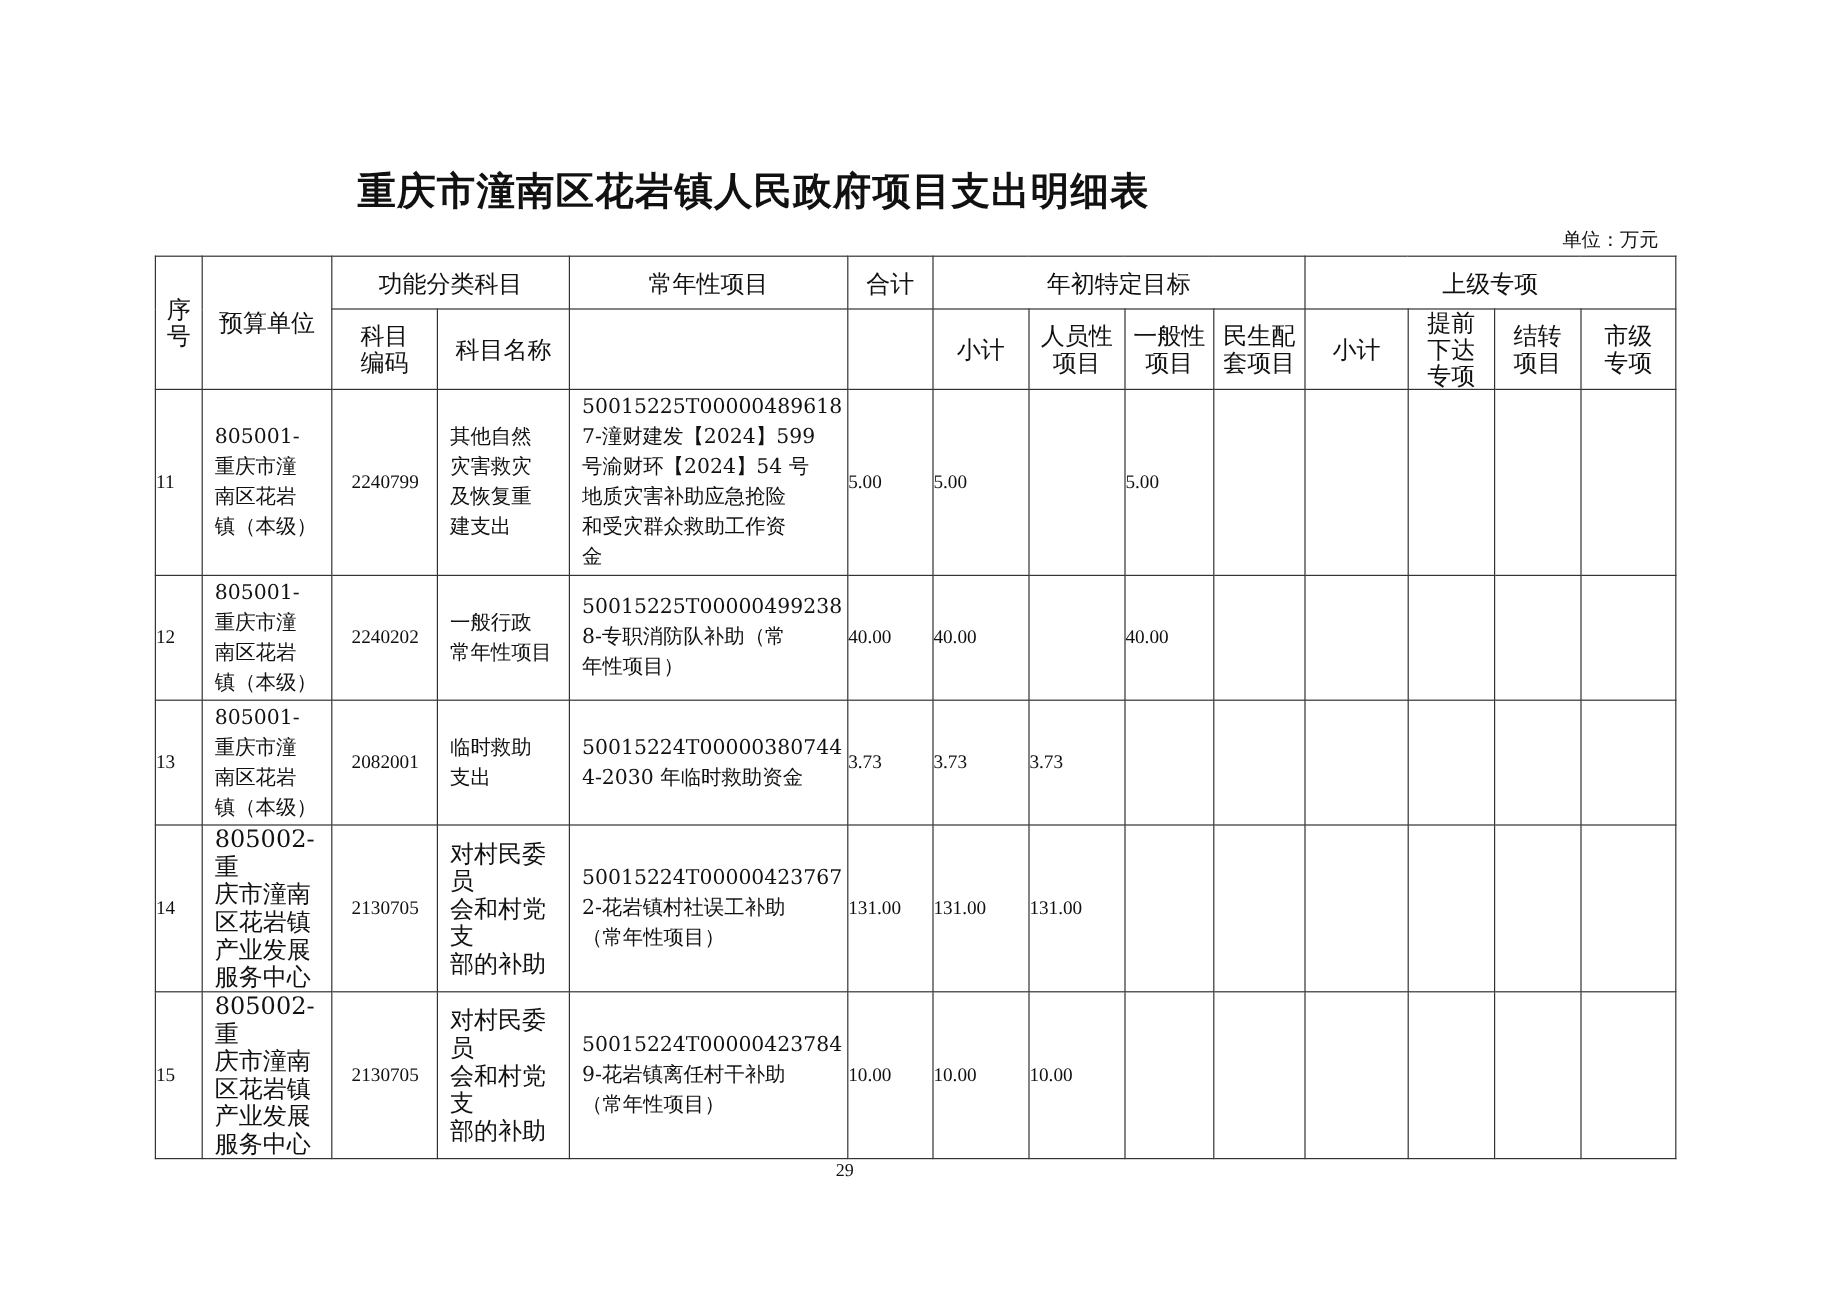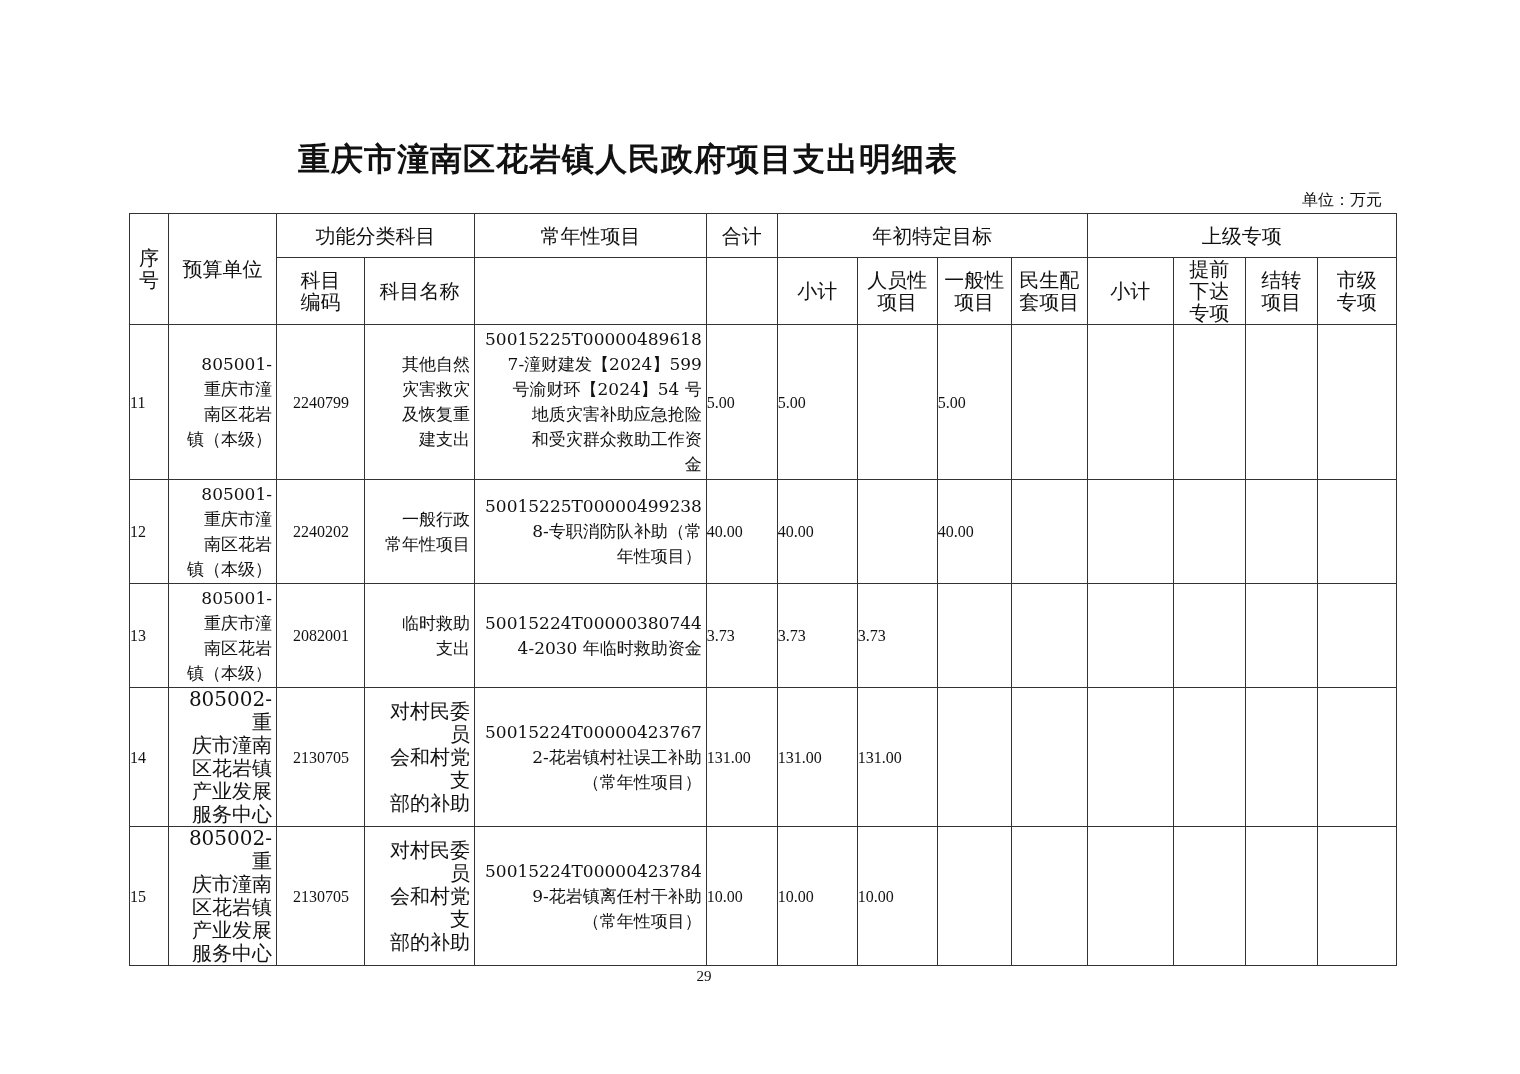--- a/index.html
+++ b/index.html
@@ -3,21 +3,21 @@
 <meta charset="utf-8">
 <style>
   html, body { margin:0; padding:0; background:#ffffff; }
   body { width:1520px; height:1074px; position:relative; overflow:hidden; color:#111; font-family:"DejaVu Serif","Liberation Serif",serif; }
   .title { position:absolute; left:0; width:1256px; top:138px; text-align:center; font-size:32px; font-weight:bold; letter-spacing:1px; font-family:"DejaVu Serif","Liberation Serif",serif; }
   .unit { position:absolute; right:138px; top:190px; font-size:16px; }
   table { position:absolute; left:129px; top:213px; border-collapse:collapse; table-layout:fixed; }
   td, th { border:1px solid #333; padding:0; font-weight:normal; vertical-align:middle; }
   th { font-size:20px; text-align:center; line-height:22px; }
   td { font-size:17px; line-height:25px; }
-  td.l { text-align:right; padding-left:10px; padding-right:4px; }
+  td.l { text-align:left; padding-left:10px; padding-right:4px; }
   td.num { padding-right:10px; font-family:"Liberation Serif","DejaVu Serif",serif; font-size:16px; }
   td.seq { text-align:left; font-family:"Liberation Serif","DejaVu Serif",serif; font-size:16px; }
   td.code { text-align:left; padding-left:16px; font-family:"Liberation Serif","DejaVu Serif",serif; font-size:16px; }
   td.small { font-size:20px; line-height:23px; }
   .page-no { position:absolute; left:0; width:1408px; top:968px; text-align:center; font-size:15px; font-family:"Liberation Serif","DejaVu Serif",serif; }
   .pre { white-space:pre-line; }
 </style>
 </head>
 <body>
 

